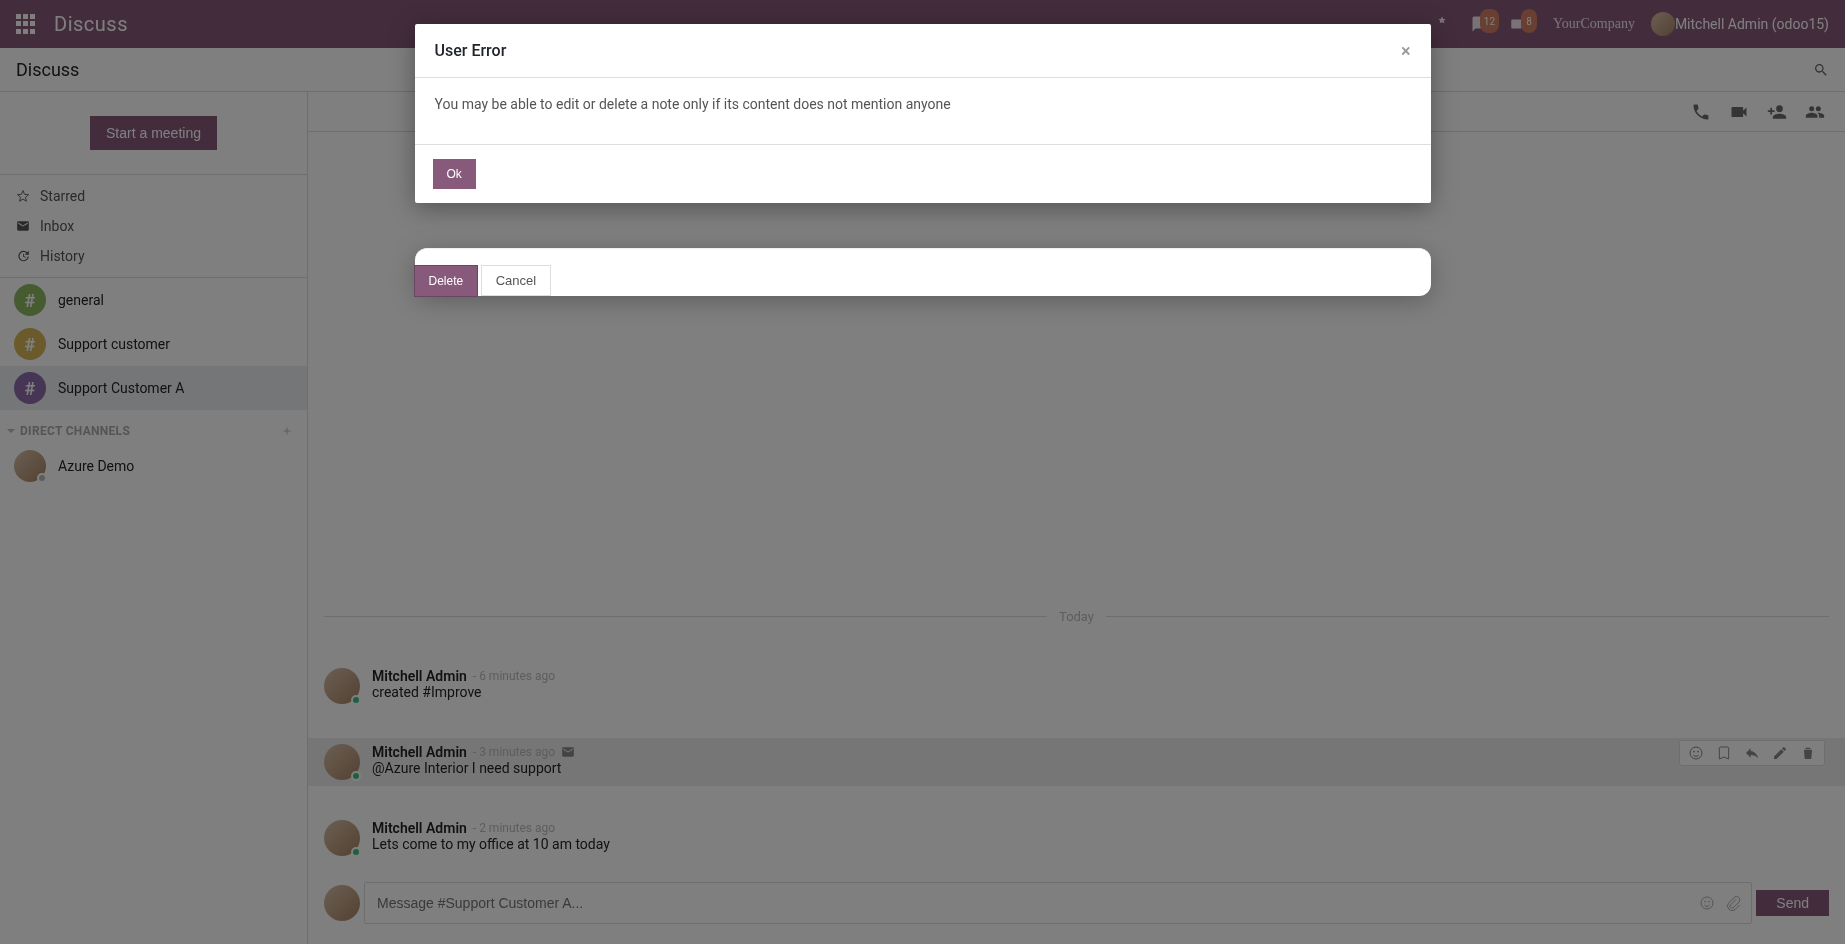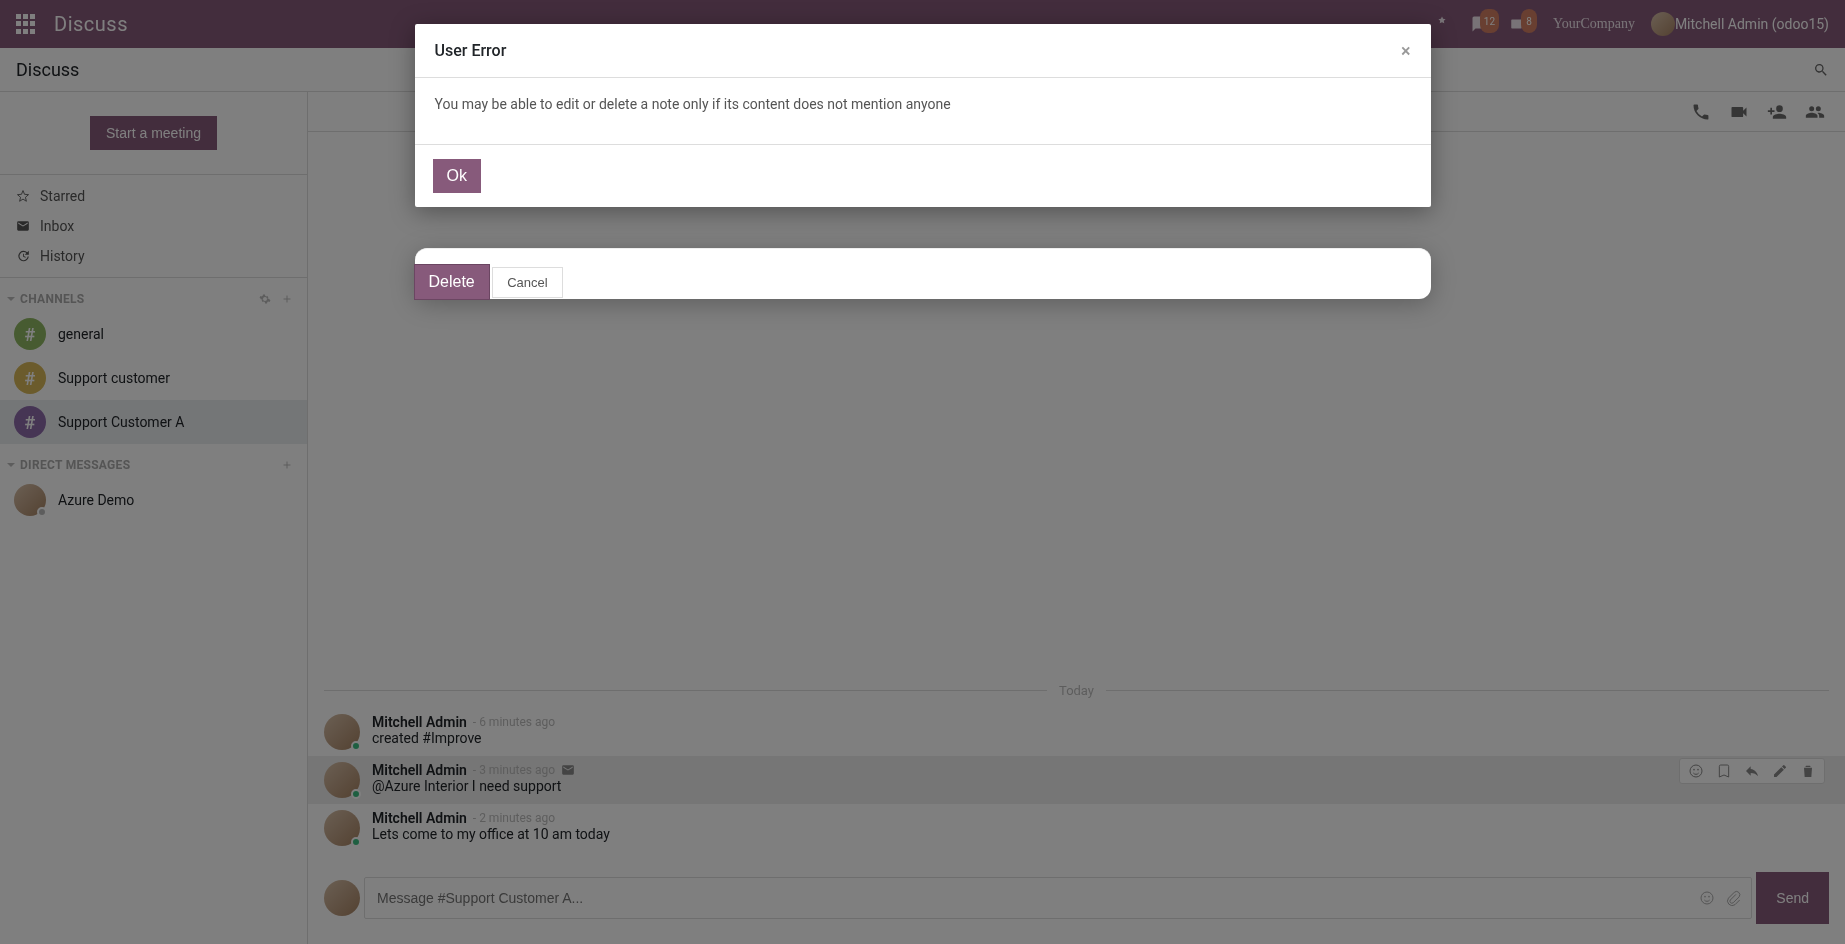--- a/index.html
+++ b/index.html
@@ -111,21 +111,21 @@
   }
 
   
   .main{flex:1;display:flex;flex-direction:column;position:relative;}
   .thread-toolbar{
     height:40px;border-bottom:1px solid var(--gray-border);
     display:flex;justify-content:flex-end;align-items:center;gap:18px;padding:0 20px;
   }
   .thread-toolbar svg{width:20px;height:20px;fill:#6b6b6b;cursor:pointer;}
 
-  .thread{flex:1;display:flex;flex-direction:column;overflow:auto;}
+  .thread{flex:1;display:flex;flex-direction:column;overflow:auto;gap:28px;}
   .thread-filler{flex:1;}
   .today-divider{display:flex;align-items:center;gap:12px;padding:0 16px;margin-bottom:10px;color:#bbb;font-size:13px;}
   .today-divider .line{flex:1;height:1px;background:var(--gray-border);}
   .msg{display:flex;gap:12px;padding:6px 16px;position:relative;}
   .msg .av{width:36px;height:36px;border-radius:50%;background:linear-gradient(135deg,#d6bfa8,#a78363);position:relative;}
   .msg .av .online{position:absolute;bottom:-1px;right:-1px;width:10px;height:10px;border-radius:50%;border:2px solid #fff;background:#3dbf82;}
   .msg .content{flex:1;}
   .msg .hdr{display:flex;align-items:center;gap:6px;}
   .msg .name{font-weight:600;}
   .msg .time{color:#bbb;font-size:12px;}
@@ -138,40 +138,40 @@
 
   .composer{display:flex;align-items:center;gap:4px;padding:20px 16px;}
   .composer .av{width:36px;height:36px;border-radius:50%;background:linear-gradient(135deg,#d6bfa8,#a78363);}
   .composer .input-wrap{
     flex:1;border:1px solid var(--gray-border);background:#fff;border-radius:2px;
     display:flex;align-items:center;padding:0 10px;height:42px;
   }
   .composer input{flex:1;border:none;outline:none;font-size:14px;background:transparent;}
   .composer .ic{margin-left:10px;color:#aaa;cursor:pointer;}
   .btn-send{
-    background:var(--purple);color:#fff;border:none;height:52px;padding:0 20px;cursor:pointer;font-size:14px;
+    background:var(--purple);color:#fff;border:none;height:26px;padding:0 20px;cursor:pointer;font-size:14px;
   }
 
   
   .overlay{
     position:absolute;inset:0;background:rgba(0,0,0,.5);display:flex;align-items:flex-start;justify-content:center;
   }
   .modal-stack{width:1016px;margin-top:24px;position:relative;}
   .modal{
     background:#fff;box-shadow:0 5px 25px rgba(0,0,0,.35);border-radius:2px;
   }
   .modal .m-header{
     padding:16px 20px;font-size:16px;font-weight:500;border-bottom:1px solid var(--gray-border);
     display:flex;justify-content:space-between;align-items:center;
   }
   .modal .m-header .close{color:#999;cursor:pointer;font-size:18px;}
   .modal .m-body{padding:18px 20px;min-height:66px;color:#555;font-size:14px;}
   .modal .m-footer{padding:14px 18px;border-top:1px solid var(--gray-border);display:flex;gap:10px;}
   .btn-primary{
-    background:var(--purple);color:#fff;border:none;padding:8px 14px;cursor:pointer;border-radius:0;font-size:16px;
+    background:var(--purple);color:#fff;border:none;padding:8px 14px;cursor:pointer;border-radius:0;font-size:12px;
   }
   .btn-primary.hot{box-shadow:0 0 0 1px var(--purple-dark);}
   .btn-secondary{
     background:#fff;color:#555;border:1px solid var(--gray-border);padding:7px 14px;cursor:pointer;font-size:13px;
   }
 
   
   .modal-under{
     position:absolute;left:0;right:0;top:224px;
     background:#fff;box-shadow:0 5px 25px rgba(0,0,0,.25);border-radius:12px;
@@ -253,56 +253,40 @@
         <span>Inbox</span>
       </div>
       <div class="mb-item">
         <svg viewBox="0 0 24 24">
             <path d="M13 3a9 9 0 1 0 8.9 10H20a7 7 0 1 1-2.1-6L15 10h7V3l-2.7 2.7A9 9 0 0 0 13 3zm-1 5v5l4 2 .8-1.4-3.3-1.7V8z"></path>
           </svg>
         <span>History</span>
       </div>
     </div>
 
+
+    <div class="channel-item">
+      <div class="chan-badge green">#</div>
+      <span>general</span>
+    </div>
+    <div class="channel-item">
+      <div class="chan-badge gold">#</div>
+      <span>Support customer</span>
+    </div>
+    <div class="channel-item active">
+      <div class="chan-badge purple">#</div>
+      <span>Support Customer A</span>
+    </div>
+
     <div class="section-hdr">
       <div class="left">
         <svg viewBox="0 0 10 10">
             <path d="M1 3l4 4 4-4z"></path>
           </svg>
-        <span>CHANNELS</span>
-      </div>
-      <div class="acts">
-        <svg viewBox="0 0 24 24">
-            <path d="M12 8a4 4 0 1 0 0 8 4 4 0 0 0 0-8zm9 4a7 7 0 0 1-.1 1.2l2.1 1.6-2 3.4-2.5-1a7 7 0 0 1-2 1.2l-.4 2.6h-4l-.4-2.6a7 7 0 0 1-2-1.2l-2.5 1-2-3.4 2.1-1.6A7 7 0 0 1 3 12a7 7 0 0 1 .1-1.2L1 9.2l2-3.4 2.5 1a7 7 0 0 1 2-1.2L7.9 3h4l.4 2.6a7 7 0 0 1 2 1.2l2.5-1 2 3.4-2.1 1.6A7 7 0 0 1 21 12z"></path>
-          </svg>
-        <svg viewBox="0 0 24 24">
-            <path d="M19 13h-6v6h-2v-6H5v-2h6V5h2v6h6z"></path>
-          </svg>
-      </div>
-    </div>
-
-    <div class="channel-item">
-      <div class="chan-badge green">#</div>
-      <span>general</span>
-    </div>
-    <div class="channel-item">
-      <div class="chan-badge gold">#</div>
-      <span>Support customer</span>
-    </div>
-    <div class="channel-item active">
-      <div class="chan-badge purple">#</div>
-      <span>Support Customer A</span>
-    </div>
-
-    <div class="section-hdr">
-      <div class="left">
-        <svg viewBox="0 0 10 10">
-            <path d="M1 3l4 4 4-4z"></path>
-          </svg>
-        <span>DIRECT MESSAGES</span>
+        <span>DIRECT CHANNELS</span>
       </div>
       <div class="acts">
         <svg viewBox="0 0 24 24">
             <path d="M19 13h-6v6h-2v-6H5v-2h6V5h2v6h6z"></path>
           </svg>
       </div>
     </div>
 
     <div class="dm-item">
       <div class="dm-avatar">

